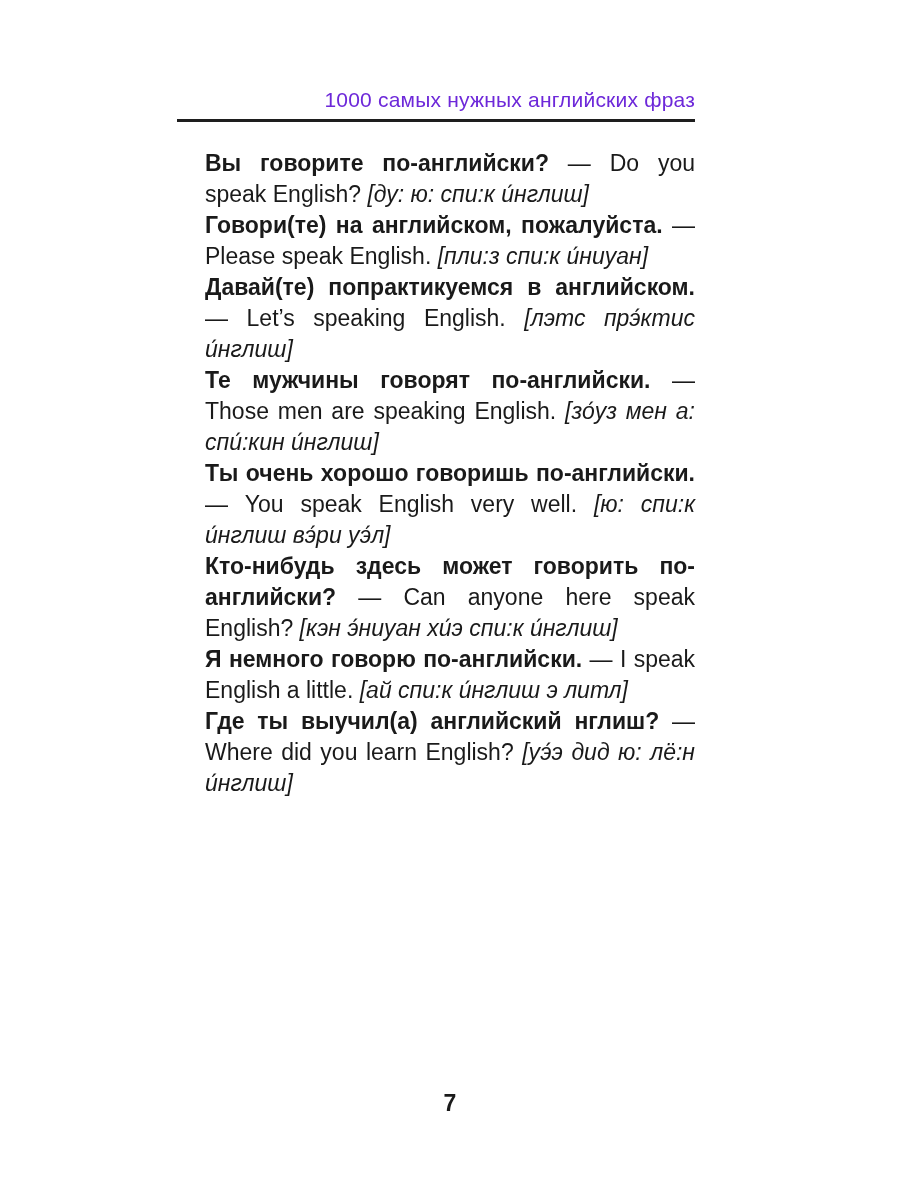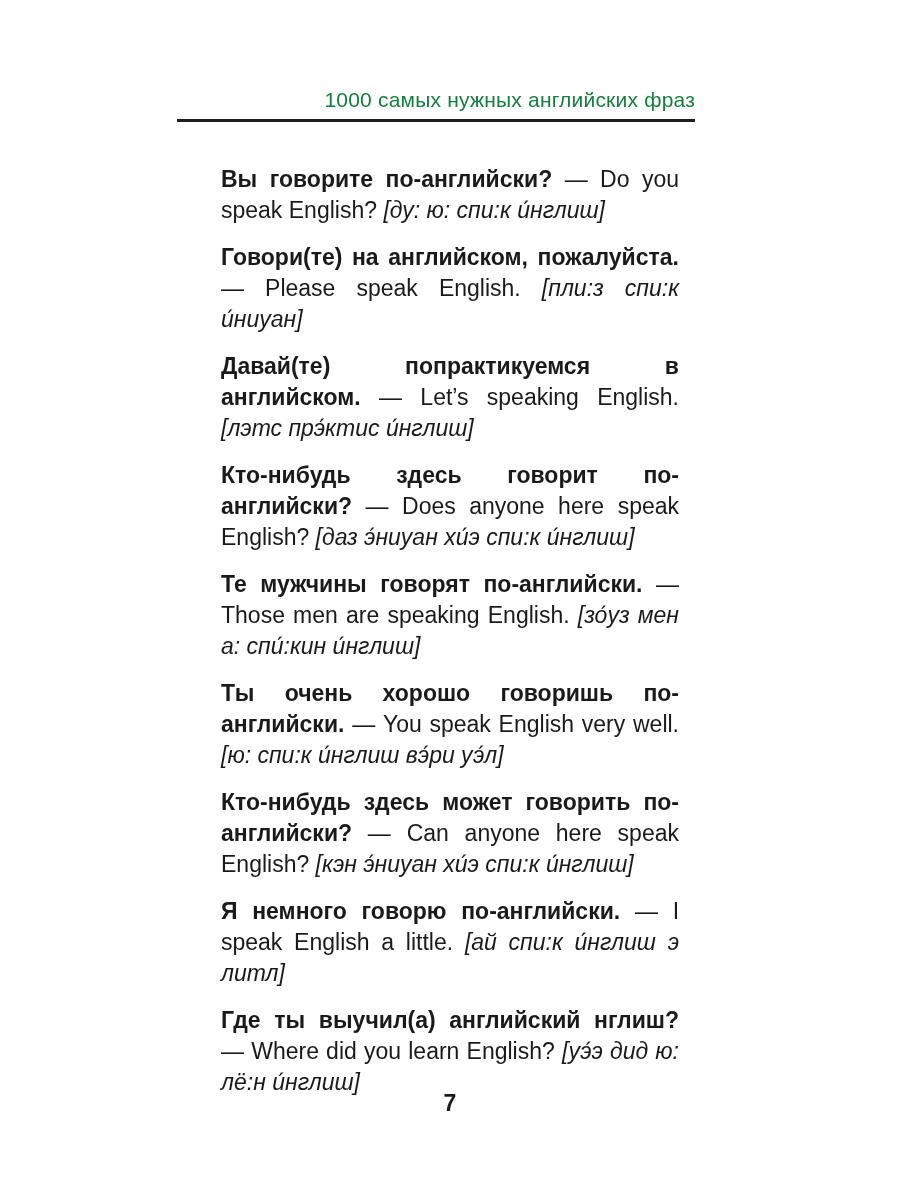--- a/index.html
+++ b/index.html
@@ -16,42 +16,42 @@
     font-family: "Liberation Sans", sans-serif;
   }
   .running-head {
     position: absolute;
     top: 88px;
     left: 177px;
     width: 518px;
     text-align: right;
     font-size: 21px;
     line-height: 24px;
-    color: #15803d;
+    color: #6d28d9;
     letter-spacing: 0.2px;
   }
   .header-rule {
     position: absolute;
     top: 119px;
     left: 177px;
     width: 518px;
     height: 3px;
     background: #1e1e1e;
   }
   .entries {
     position: absolute;
     top: 148px;
     left: 205px;
     width: 490px;
     font-size: 23px;
     line-height: 31px;
     color: #1a1a1a;
   }
   .entry {
-    margin: 16px;
+    margin: 0;
     padding: 0;
     text-align: justify;
   }
   .entry .ru {
     font-weight: 700;
   }
   .entry .tr {
     font-style: italic;
   }
   .page-number {
@@ -81,23 +81,20 @@
 
 
   <p class="entry">
     <span class="ru">Говори(те) на английском, пожалуйста.</span><span> — </span><span class="en">Please speak English.</span><span class="tr"> [</span><span class="tr">пли:з спи:к и́ниуан</span><span class="tr">]</span>
   </p>
 
   <p class="entry">
     <span class="ru">Давай(те) попрактикуемся в английском.</span><span> — </span><span class="en">Let’s speaking English.</span><span class="tr"> [</span><span class="tr">лэтс прэ́ктис и́нглиш</span><span class="tr">]</span>
   </p>
 
-  <p class="entry">
-    <span class="ru">Кто-нибудь здесь говорит по-английски?</span><span> — </span><span class="en">Does anyone here speak English?</span><span class="tr"> [</span><span class="tr">даз э́ниуан хи́э спи:к и́нглиш</span><span class="tr">]</span>
-  </p>
 
   <p class="entry">
     <span class="ru">Те мужчины говорят по-английски.</span><span> — </span><span class="en">Those men are speaking English.</span><span class="tr"> [</span><span class="tr">зо́уз мен а: спи́:кин и́нглиш</span><span class="tr">]</span>
   </p>
 
   <p class="entry">
     <span class="ru">Ты очень хорошо говоришь по-английски.</span><span> — </span><span class="en">You speak English very well.</span><span class="tr"> [</span><span class="tr">ю: спи:к и́нглиш вэ́ри уэ́л</span><span class="tr">]</span>
   </p>
 
   <p class="entry">

